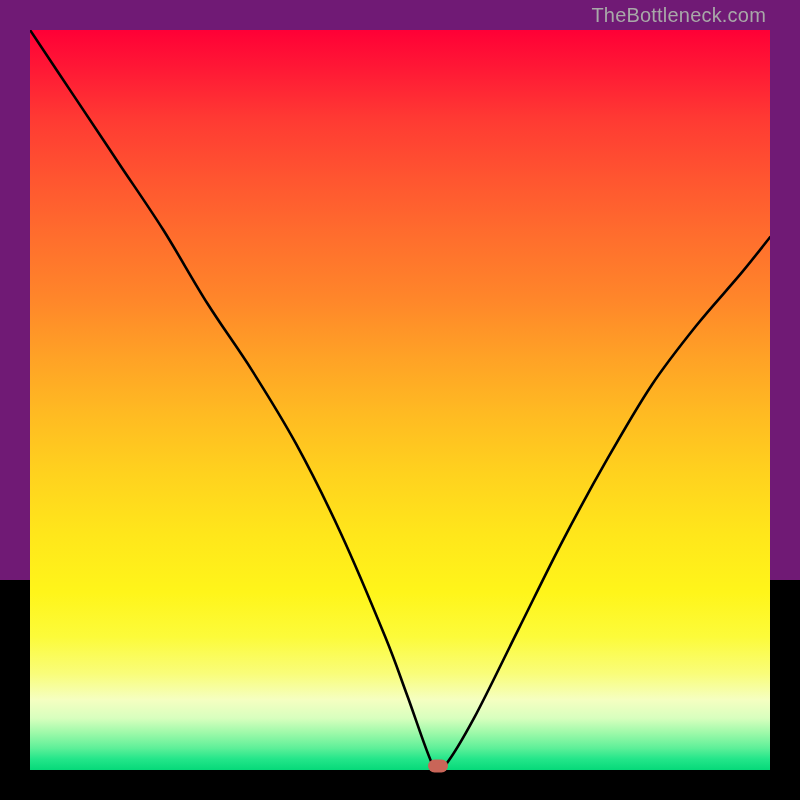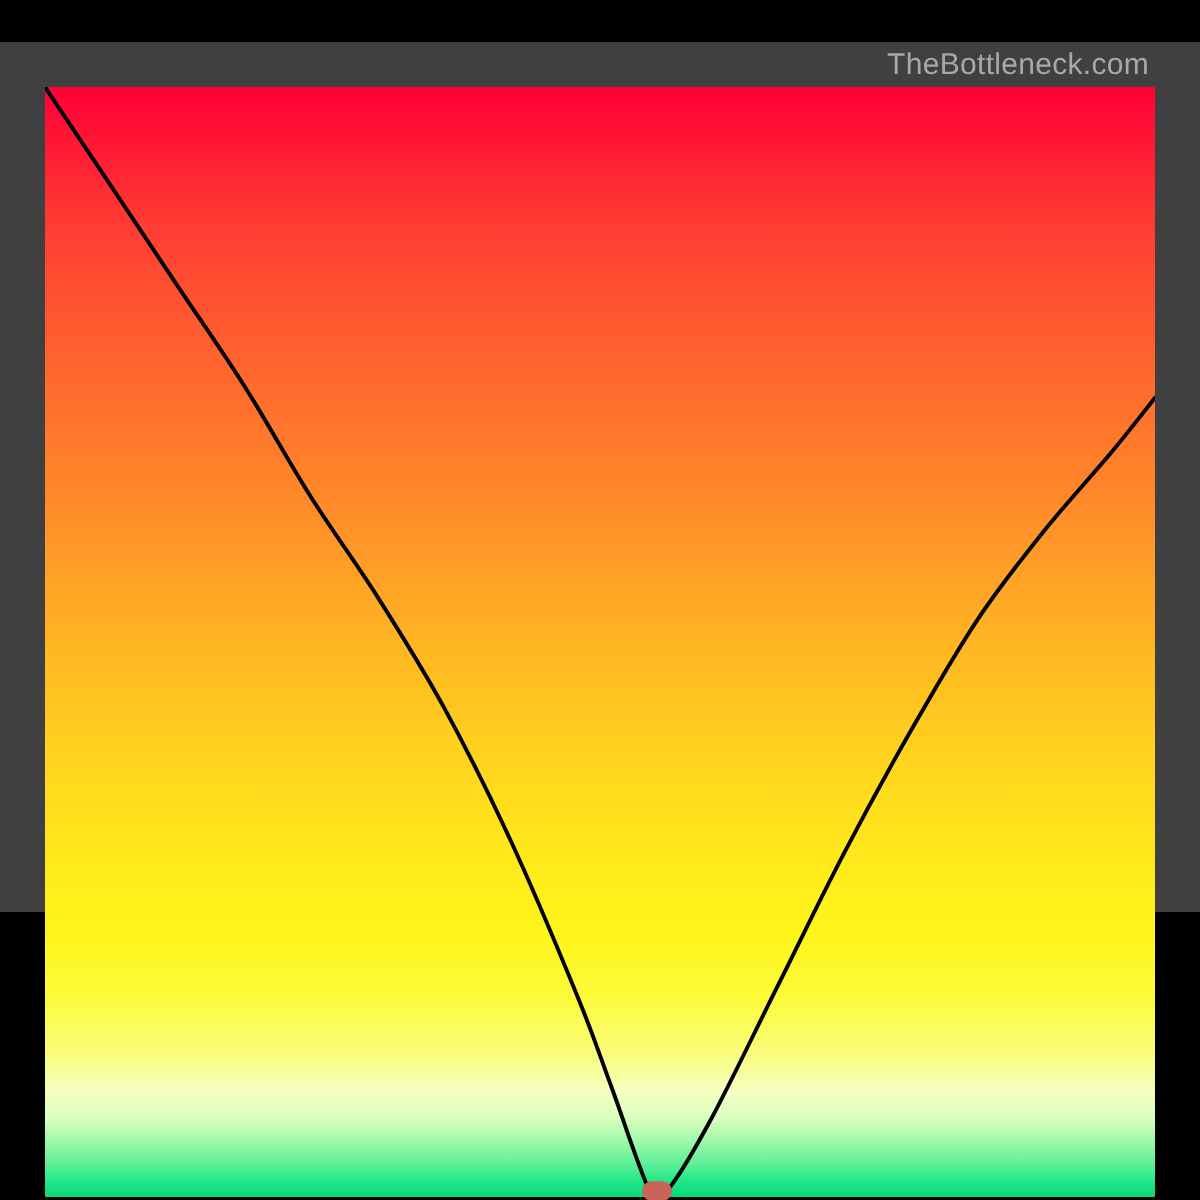--- a/index.html
+++ b/index.html
@@ -8,22 +8,21 @@
     width: 800px;
     height: 800px;
     overflow: hidden;
     background: #000;
     font-family: Arial, Helvetica, sans-serif;
   }
   .frame {
     position: relative;
     width: 800px;
     height: 580px;
-    background: #404040;
-    margin-top: 28px;
+    background: #701a75;
   }
   .plot-area {
     position: absolute;
     left: 30px;
     top: 30px;
     width: 740px;
     height: 740px;
     
     background: linear-gradient(
       to bottom,

